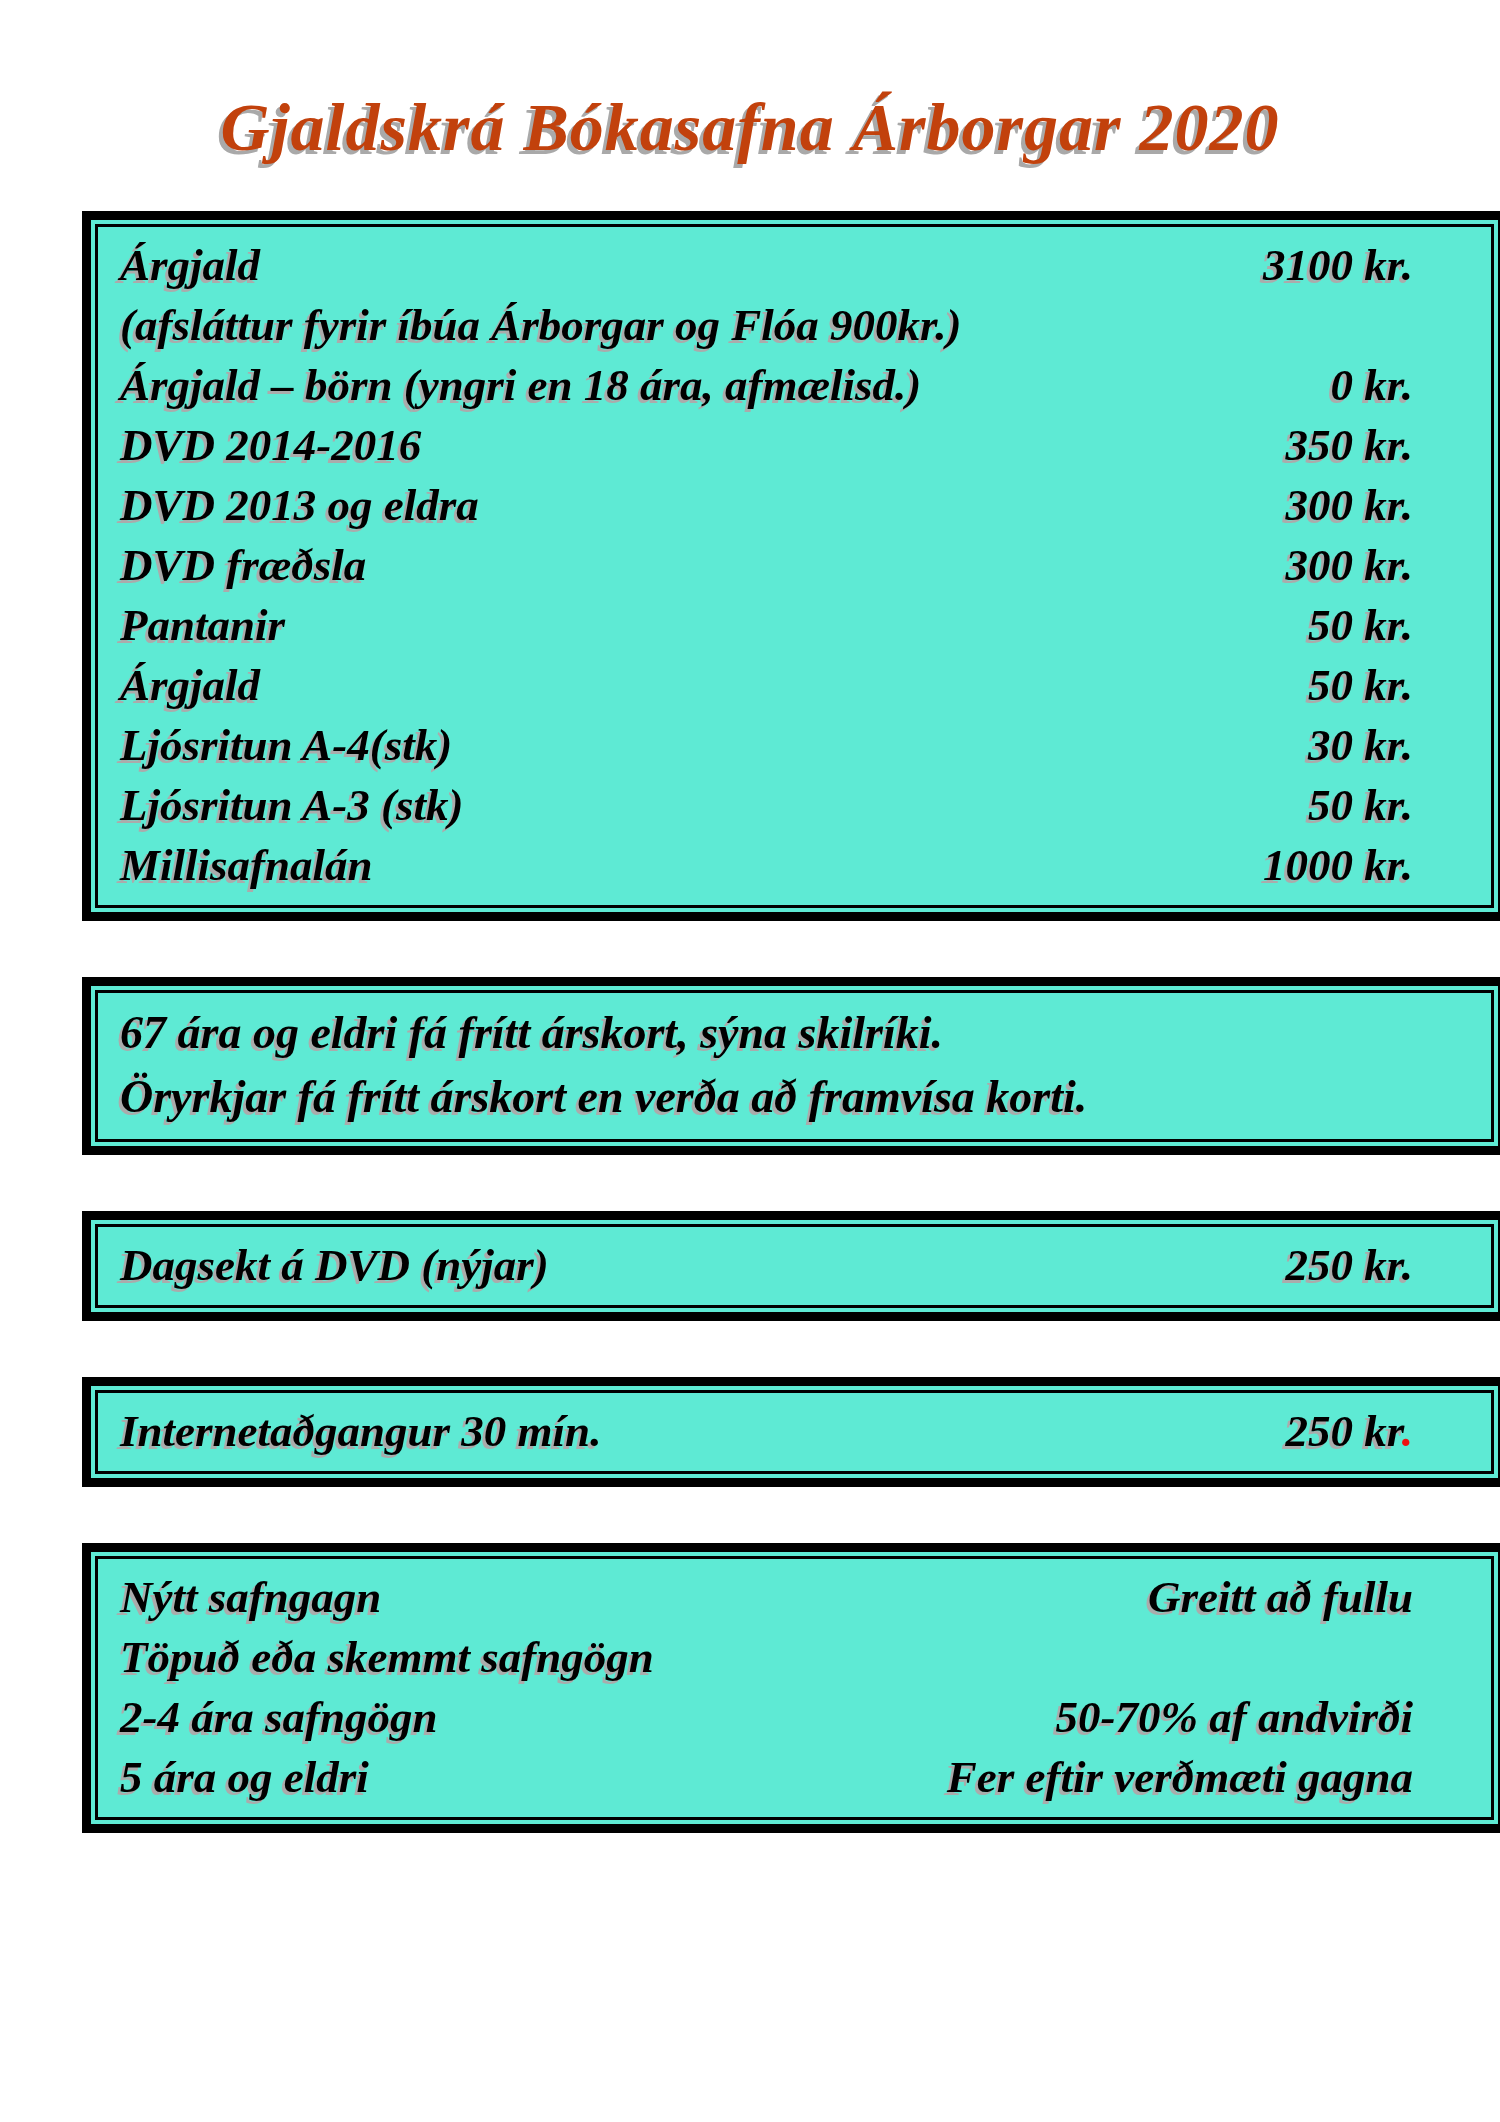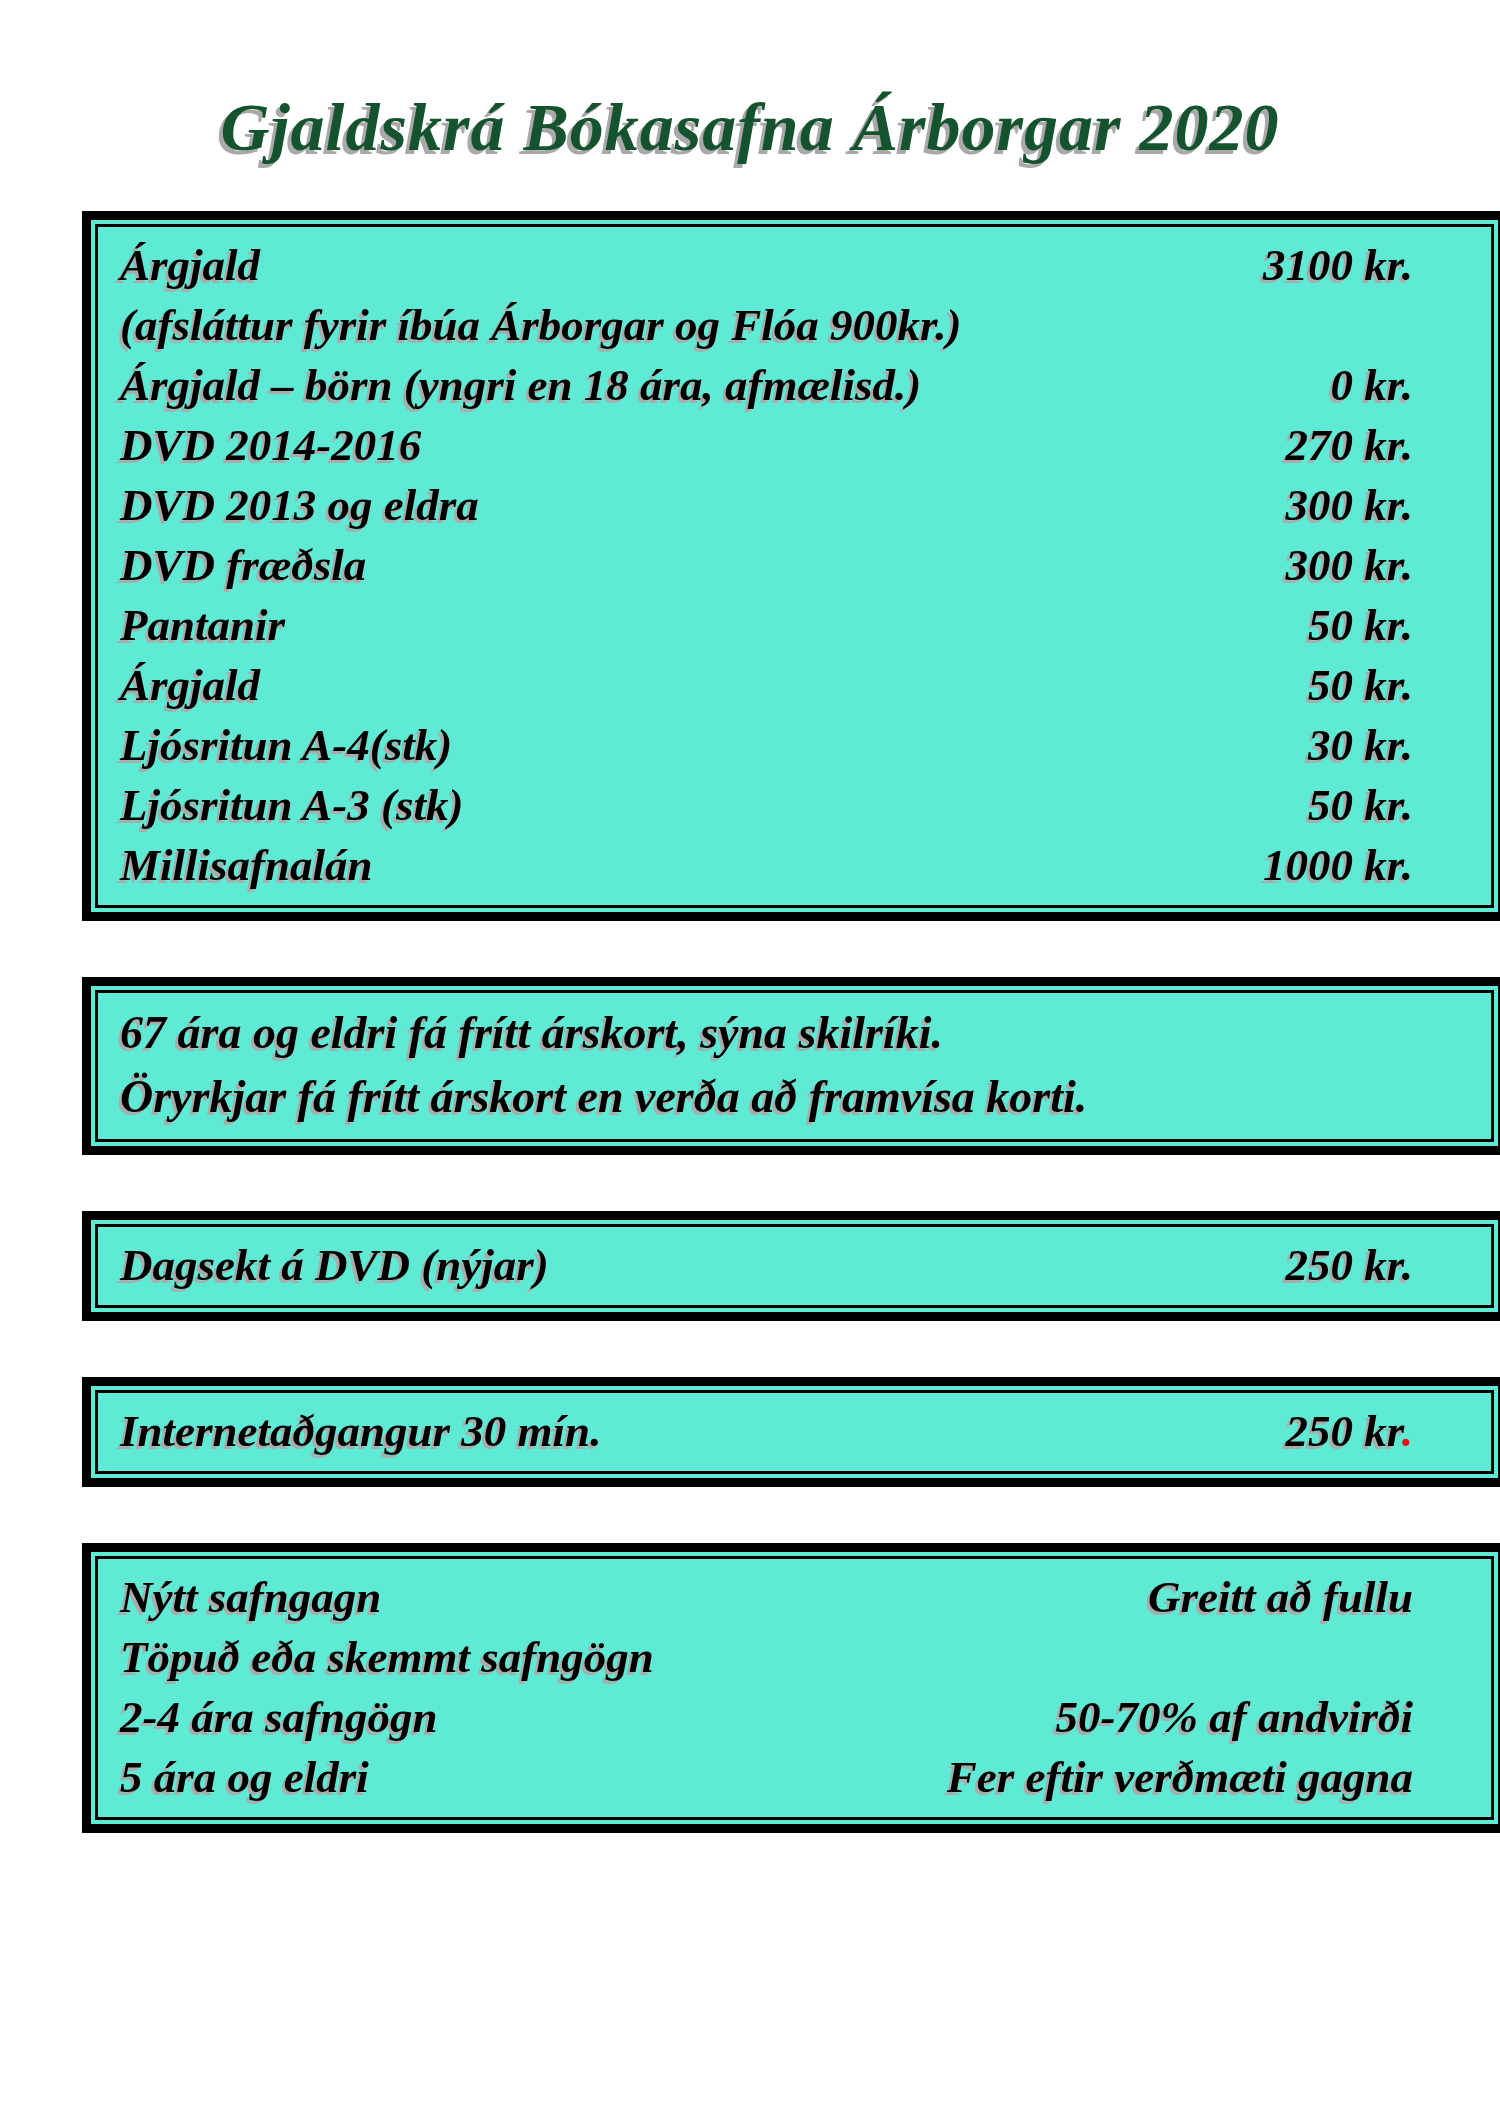--- a/index.html
+++ b/index.html
@@ -14,21 +14,21 @@
     width: 1500px;
     height: 2122px;
     position: relative;
   }
   .title {
     margin-top: 88px;
     text-align: center;
     font-size: 68px;
     font-weight: bold;
     font-style: italic;
-    color: #14532d;
+    color: #c2410c;
     text-shadow: -4px 4px 0 #a9a9a9;
     letter-spacing: 1px;
   }
   .box {
     margin-left: 82px;
     width: 1425px;
     border: 9px solid #000;
     padding: 4px;
     background: #5eead4;
   }
@@ -81,21 +81,21 @@
       <div class="row">
         <span>(afsláttur fyrir íbúa Árborgar og Flóa 900kr.)</span>
         <span class="price"></span>
       </div>
       <div class="row">
         <span>Árgjald – börn (yngri en 18 ára, afmælisd.)</span>
         <span class="price">0 kr.</span>
       </div>
       <div class="row">
         <span>DVD 2014-2016</span>
-        <span class="price">270 kr.</span>
+        <span class="price">350 kr.</span>
       </div>
       <div class="row">
         <span>DVD 2013 og eldra</span>
         <span class="price">300 kr.</span>
       </div>
       <div class="row">
         <span>DVD fræðsla</span>
         <span class="price">300 kr.</span>
       </div>
       <div class="row">

